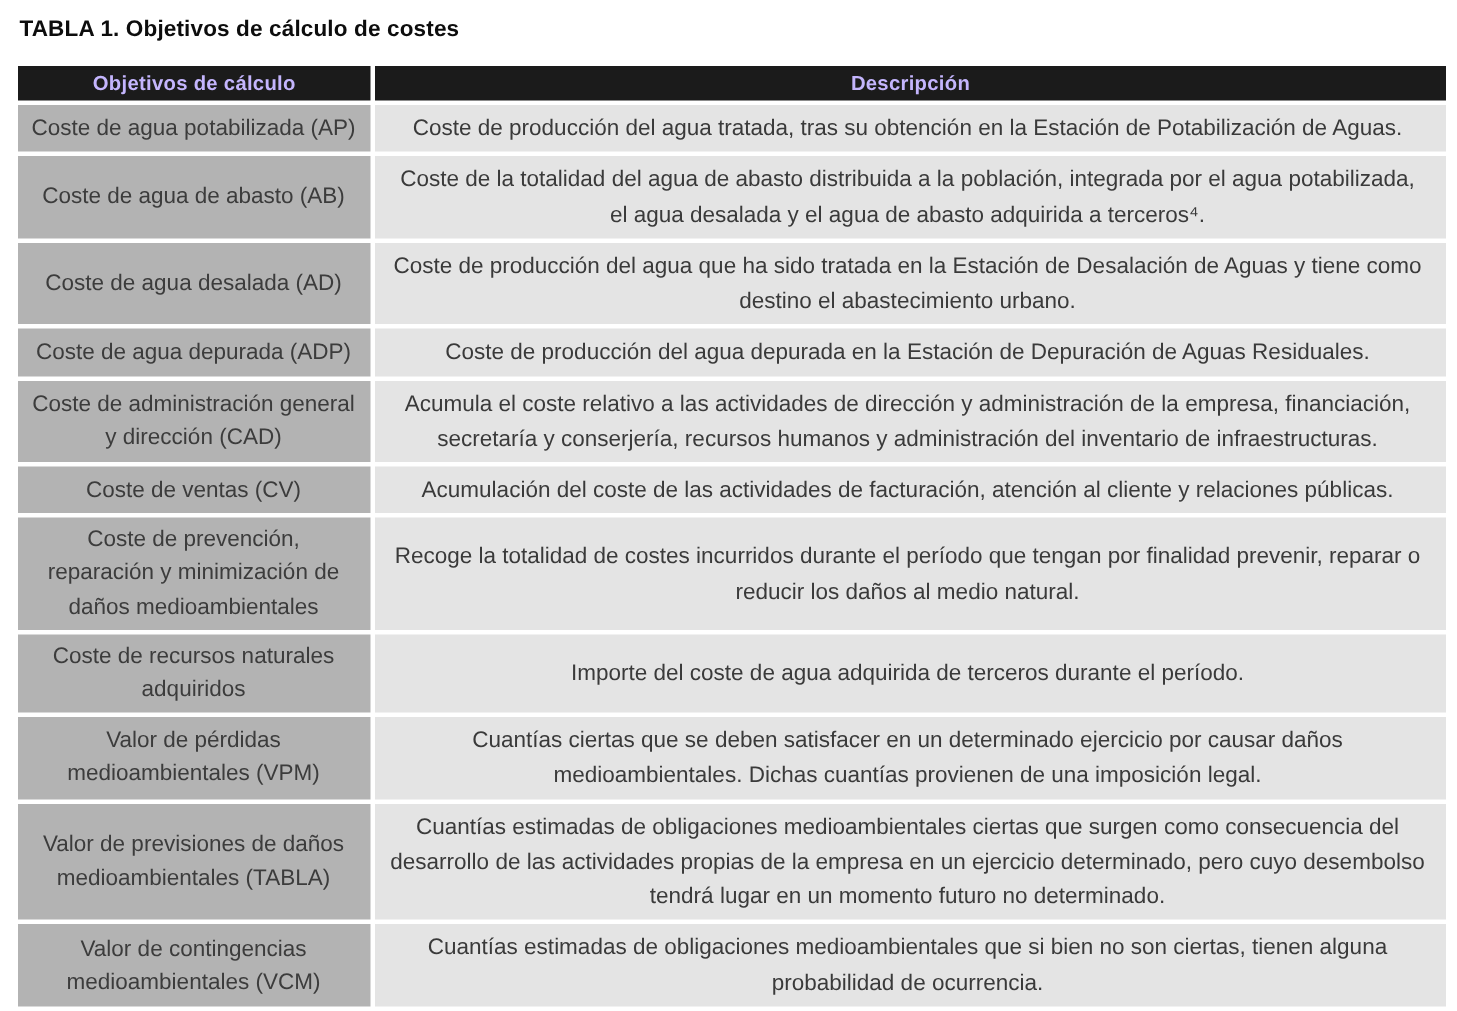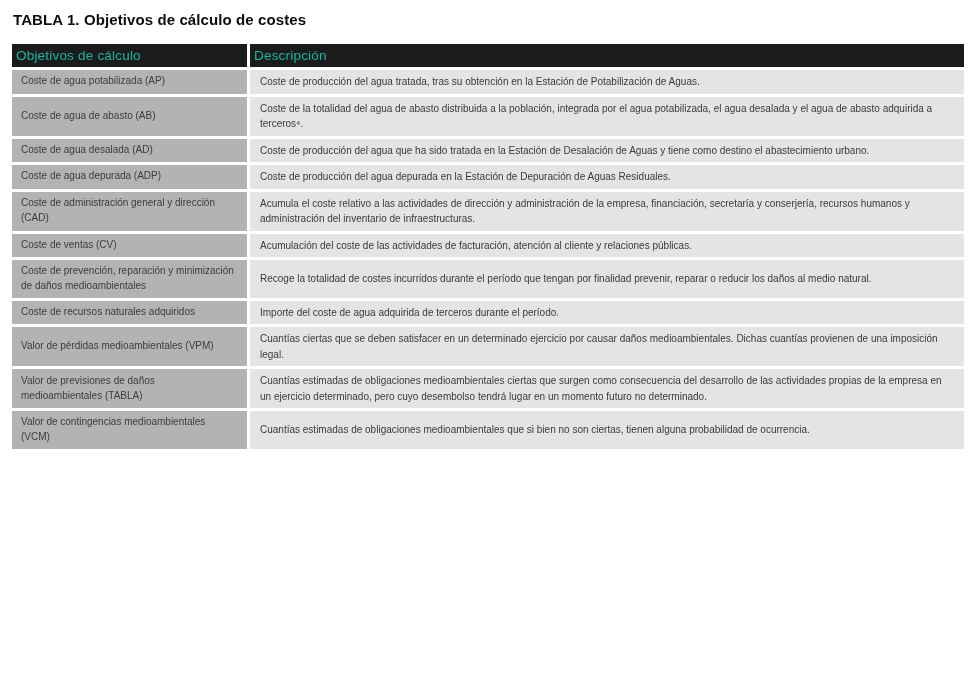--- a/index.html
+++ b/index.html
@@ -27,30 +27,31 @@
   }
   table.costs-table {
     width: 958px;
     table-layout: fixed;
     border-collapse: separate;
     border-spacing: 3px 3px;
     margin-left: -3px;
   }
   table.costs-table th {
     background: var(--header-bg, #1b1b1b);
-    color: #14b8a6;
+    color: #c4b5fd;
     font-size: 13.5px;
-    font-weight: normal;
-    text-align: left;
+    font-weight: bold;
+    text-align: center;
     padding: 4px 4px;
     letter-spacing: 0.2px;
   }
   table.costs-table td {
-    font-size: 10px;
+    font-size: 15px;
     vertical-align: middle;
+    text-align: center;
   }
   td.obj-cell {
     background: var(--obj-bg, #b3b3b3);
     color: #3c3c3c;
     padding: 4px 10px 4px 9px;
     line-height: 1.48;
   }
   td.desc-cell {
     background: var(--desc-bg, #e4e4e4);
     color: #3a3a3a;

